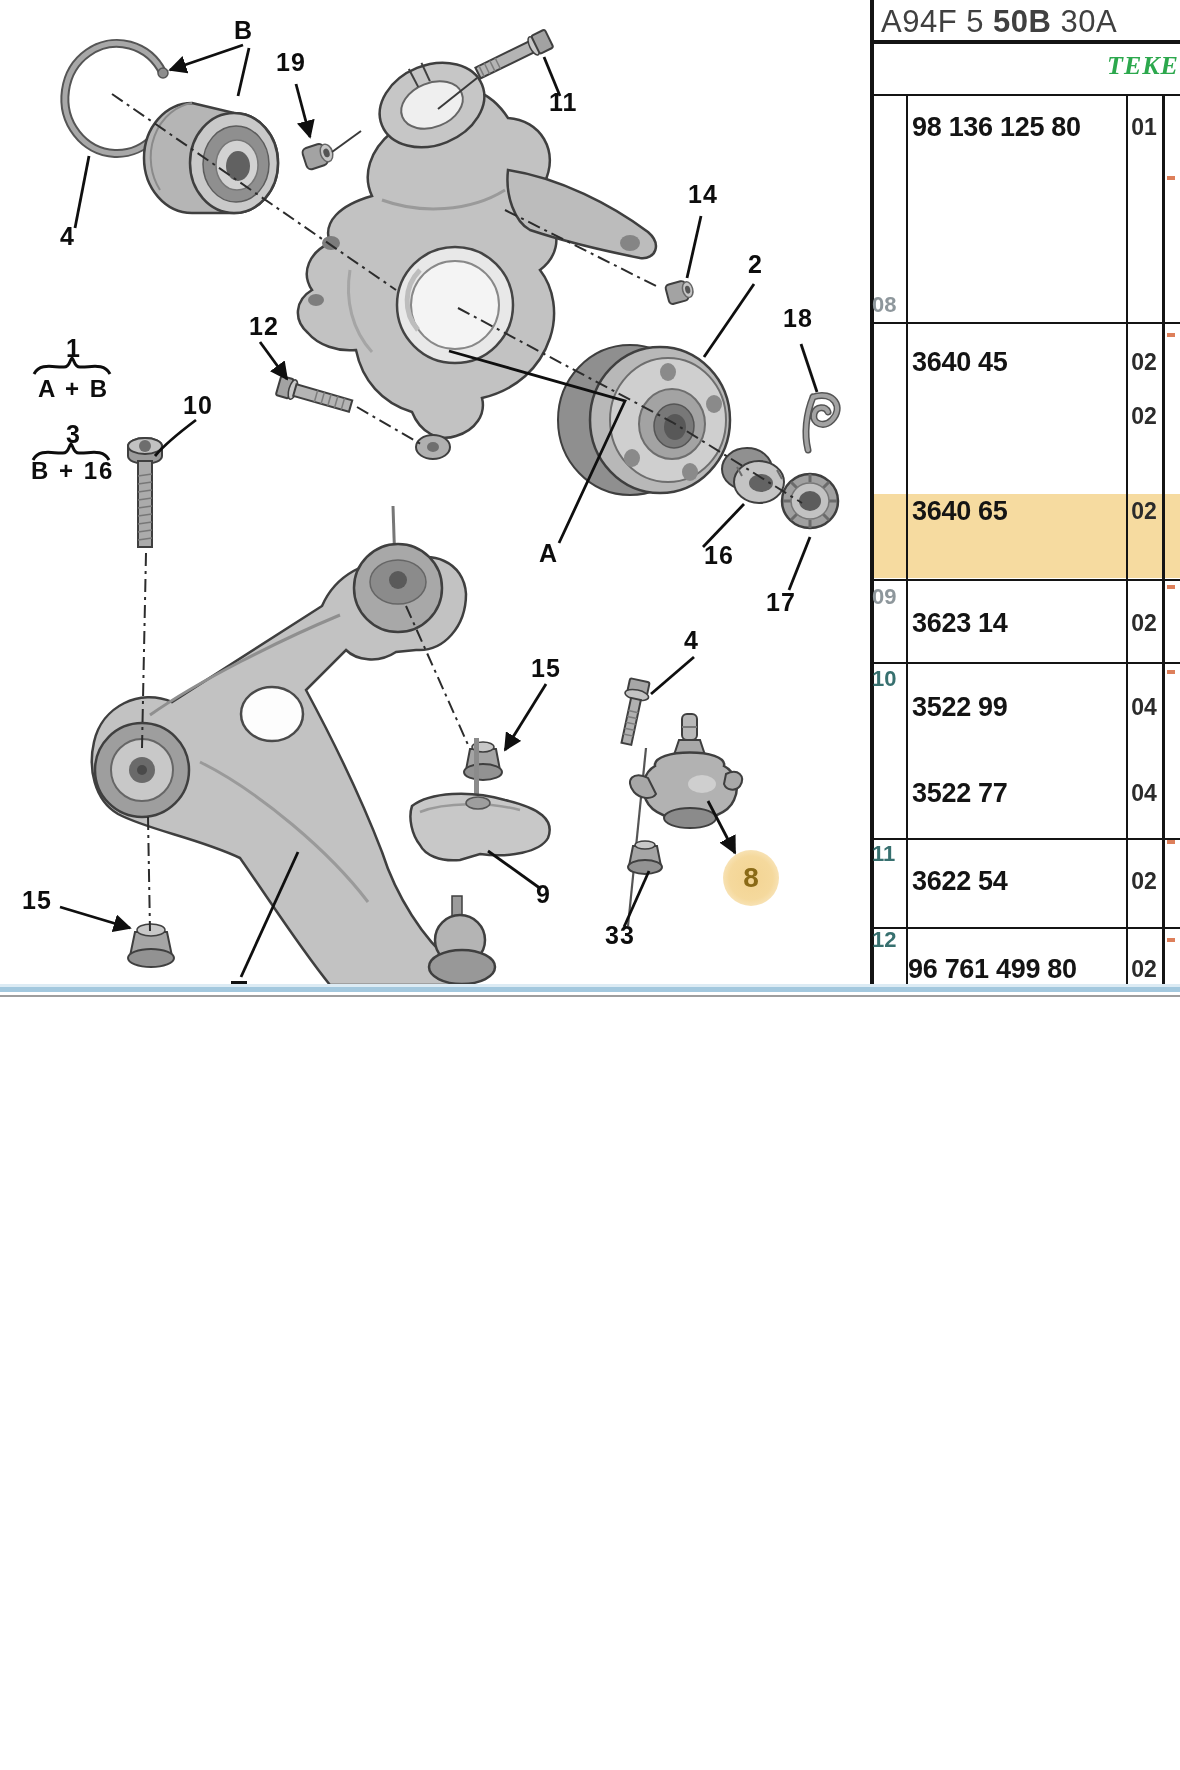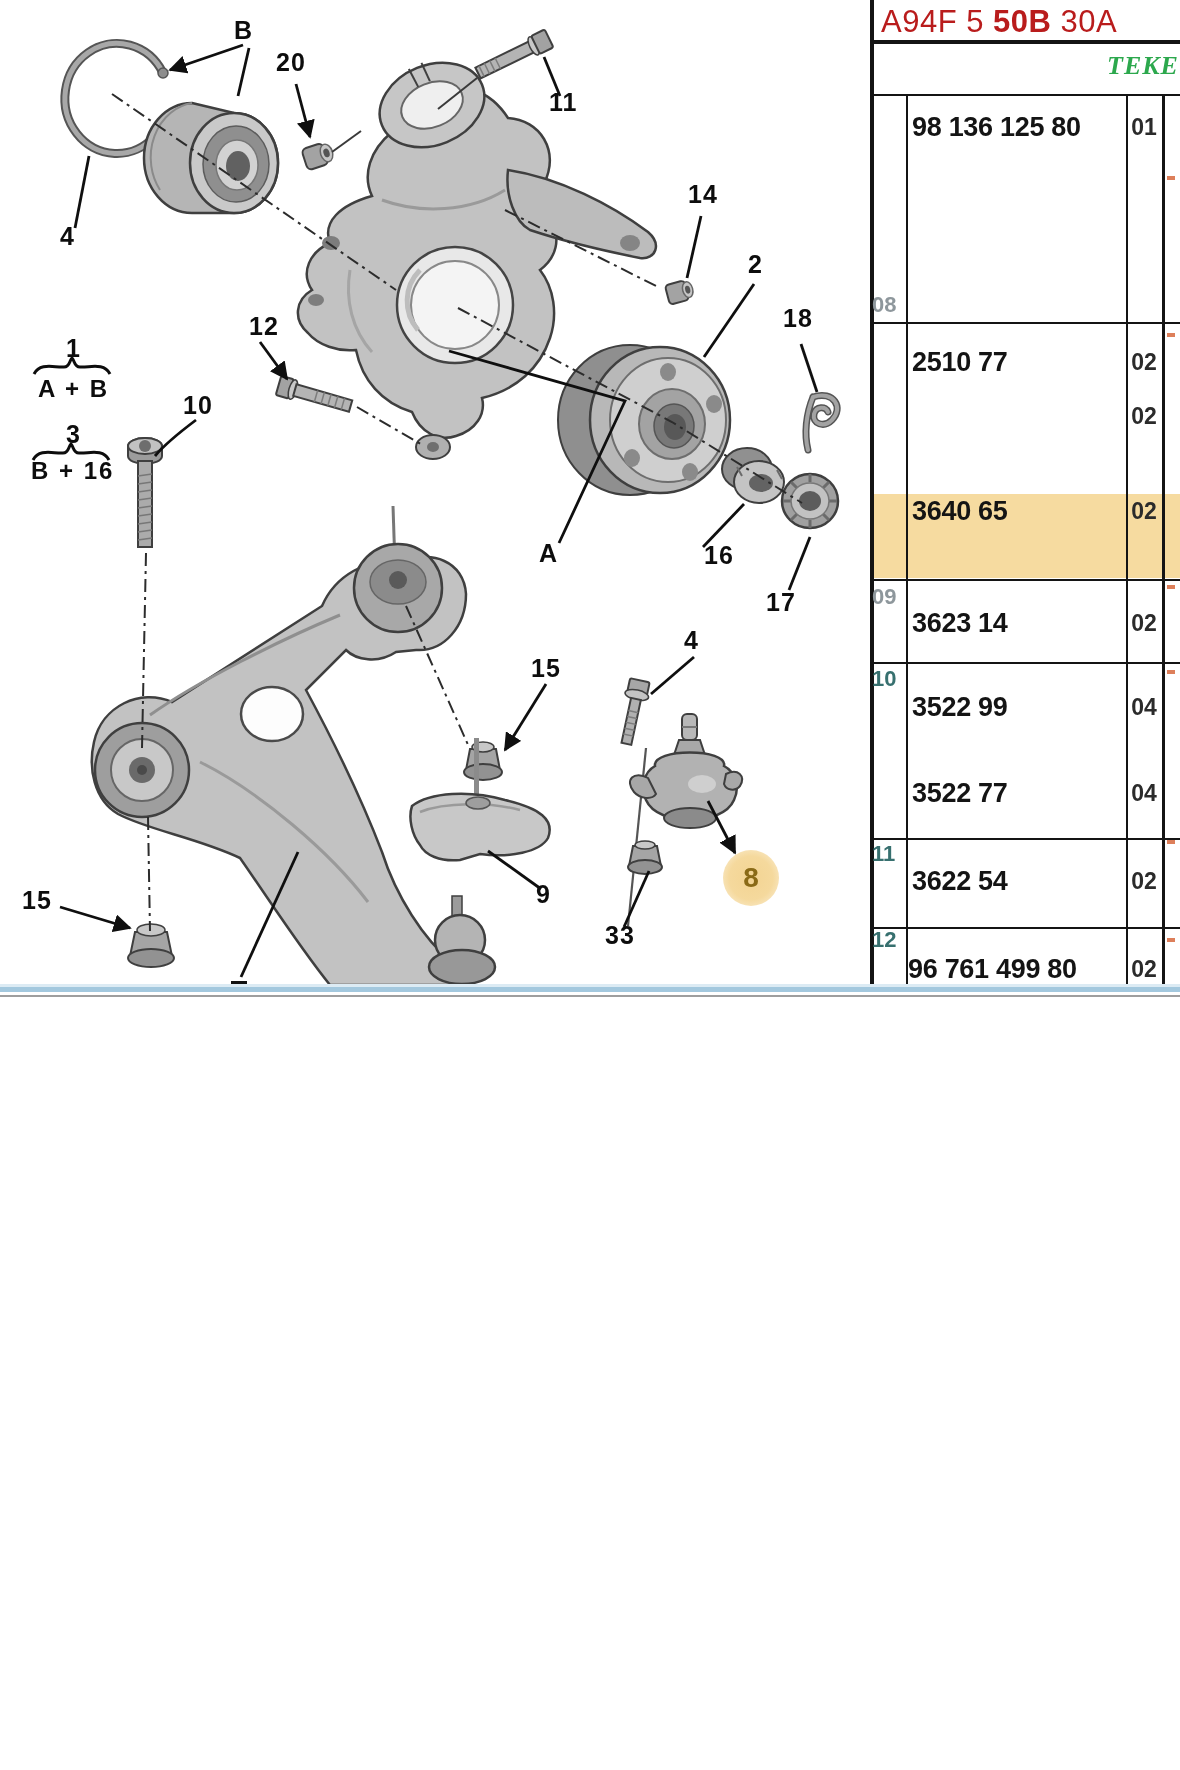--- a/index.html
+++ b/index.html
@@ -18,21 +18,21 @@
   
   .vline,.hline{position:absolute;background:#141414;}
   .hlband{position:absolute;left:874px;top:494px;width:306px;height:84px;}
   .pn{position:absolute;font-weight:bold;font-size:27px;color:#141414;letter-spacing:-0.3px;
       line-height:1;white-space:nowrap;}
   .qty{position:absolute;left:1126px;width:36px;text-align:center;font-weight:bold;font-size:23px;
        color:#2b2b2b;line-height:1;}
   .rno{position:absolute;left:872px;font-weight:bold;font-size:22px;line-height:1;}
   .rno.gray{color:#8e979c;}
   .rno.teal{color:#37706f;}
-  .hdr{position:absolute;left:881px;top:5px;font-size:31px;color:#b91c1c;letter-spacing:0.5px;line-height:1.1;white-space:nowrap;}
+  .hdr{position:absolute;left:881px;top:5px;font-size:31px;color:#404040;letter-spacing:0.5px;line-height:1.1;white-space:nowrap;}
   .hdr .bold{font-weight:bold;}
   .brand{position:absolute;left:1107px;top:53px;font-style:italic;font-weight:bold;font-size:26px;
          color:#2ca84d;letter-spacing:1px;line-height:1;white-space:nowrap;font-family:Liberation Serif, serif;}
   .tick{position:absolute;left:1167px;width:8px;height:4px;background:#dd7f5a;}
   .blue1{position:absolute;left:0;top:984px;width:1180px;height:3px;background:#dcebf4;}
   .blue2{position:absolute;left:0;top:987px;width:1180px;height:5px;background:#a3c8de;}
   .gline{position:absolute;left:0;top:995px;width:1180px;height:2px;background:#9e9e9e;}
 </style>
 </head>
 <body>
@@ -301,21 +301,21 @@
 
       <g stroke="#0d0d0d" stroke-width="3" fill="none">
         <path d="M34,374 C40,363 52,367 62,367 L64,367 C70,367 69,361 72,358 C75,361 74,367 80,367 L82,367 C92,367 104,363 110,374"></path>
         <path d="M33,460 C39,449 51,453 61,453 L63,453 C69,453 68,447 71,444 C74,447 73,453 79,453 L81,453 C91,453 103,449 109,460"></path>
       </g>
     </svg>
 
     
     <div class="dlabel" style="left:234px;top:18px">B</div>
     <div class="dlabel" style="left:60px;top:224px">4</div>
-    <div class="dlabel" style="left:276px;top:50px">20</div>
+    <div class="dlabel" style="left:276px;top:50px">19</div>
     <div class="dlabel" style="left:549px;top:90px">11</div>
     <div class="dlabel" style="left:688px;top:182px">14</div>
     <div class="dlabel" style="left:748px;top:252px">2</div>
     <div class="dlabel" style="left:783px;top:306px">18</div>
     <div class="dlabel" style="left:249px;top:314px">12</div>
     <div class="dlabel" style="left:704px;top:543px">16</div>
     <div class="dlabel" style="left:766px;top:590px">17</div>
     <div class="dlabel" style="left:539px;top:541px">A</div>
     <div class="dlabel" style="left:183px;top:393px">10</div>
     <div class="dlabel" style="left:684px;top:628px">4</div>
@@ -357,21 +357,21 @@
       <span>5</span>
       <span class="bold">50B</span>
       <span>30A</span>
     </div>
     <div class="brand">TEKE</div>
 
     <div class="pn" style="left:912px;top:114px">98 136 125 80</div>
     <div class="qty" style="top:116px">01</div>
 
     <div class="rno gray" style="top:294px">08</div>
-    <div class="pn" style="left:912px;top:349px">2510 77</div>
+    <div class="pn" style="left:912px;top:349px">3640 45</div>
     <div class="qty" style="top:351px">02</div>
     <div class="qty" style="top:405px">02</div>
     <div class="pn" style="left:912px;top:498px">3640 65</div>
     <div class="qty" style="top:500px">02</div>
 
     <div class="rno gray" style="top:586px">09</div>
     <div class="pn" style="left:912px;top:610px">3623 14</div>
     <div class="qty" style="top:612px">02</div>
 
     <div class="rno teal" style="top:668px">10</div>

